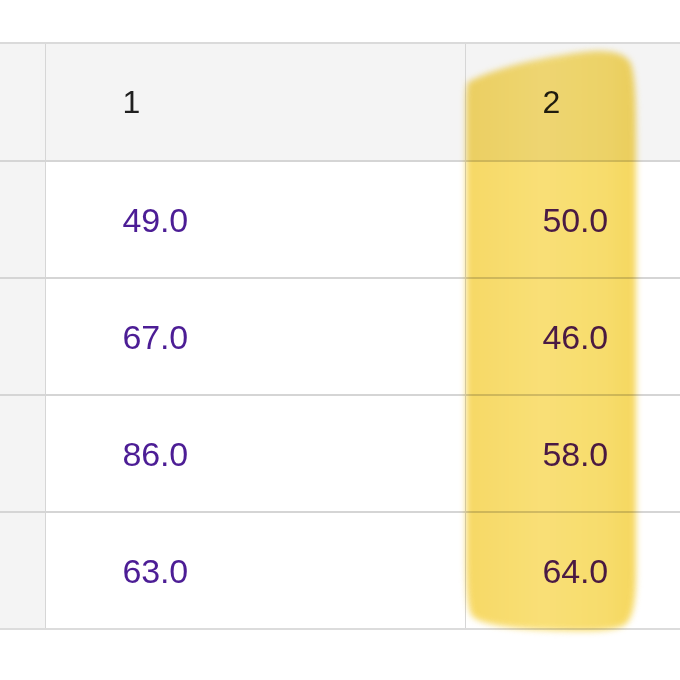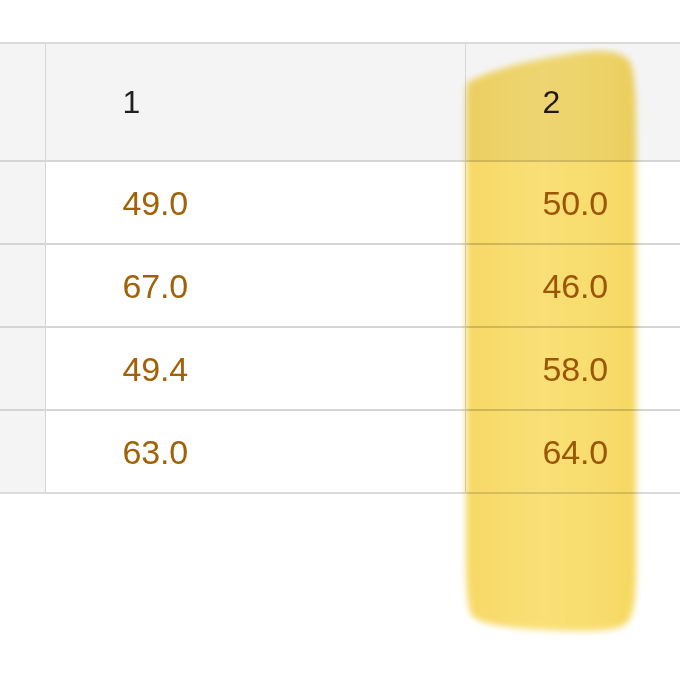--- a/index.html
+++ b/index.html
@@ -40,28 +40,28 @@
 
   table.data-grid col.col-index  { width: 90px; }
   table.data-grid col.col-one    { width: 420px; }
   table.data-grid col.col-two    { width: 215px; }
 
   table.data-grid th,
   table.data-grid td {
     border-right: 1px solid #d6d6d6;
     border-bottom: 2px solid #d5d5d5;
     padding: 0 0 0 77px;
-    height: 83px;
+    height: 117px;
     box-sizing: border-box;
     text-align: left;
     vertical-align: middle;
     font-weight: normal;
     font-size: 34px;
     line-height: 1;
-    color: #a16207;
+    color: #4c1d95;
     letter-spacing: -0.2px;
   }
 
   table.data-grid thead th {
     background: #f4f4f4;
     height: 118px;
     font-size: 32px;
     border-top: 2px solid #dadada;
     color: #1f1f1f;
   }
@@ -122,21 +122,21 @@
           <td>49.0</td>
           <td>50.0</td>
         </tr>
         <tr>
           <td class="cell-index"></td>
           <td>67.0</td>
           <td>46.0</td>
         </tr>
         <tr>
           <td class="cell-index"></td>
-          <td>49.4</td>
+          <td>86.0</td>
           <td>58.0</td>
         </tr>
         <tr>
           <td class="cell-index"></td>
           <td>63.0</td>
           <td>64.0</td>
         </tr>
       </tbody>
     </table>
   </div>

